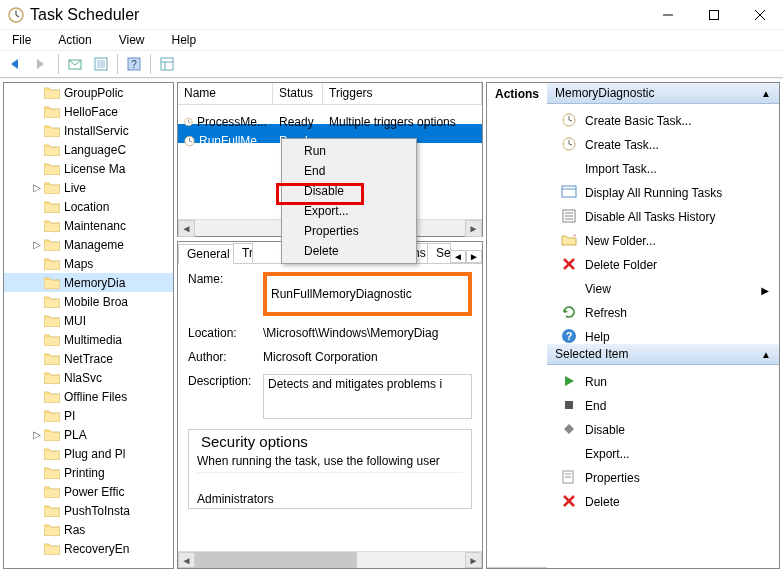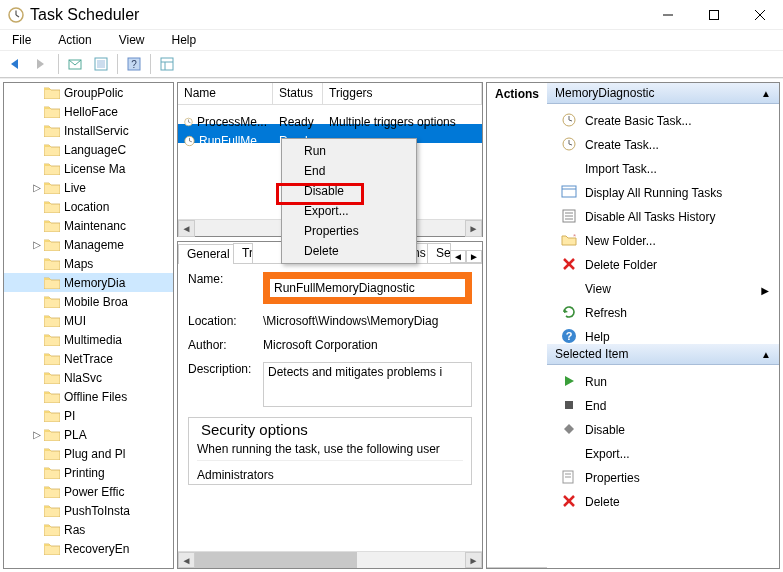--- a/index.html
+++ b/index.html
@@ -69,21 +69,21 @@
   .details { flex:1; border:1px solid #888; display:flex; flex-direction:column; overflow:hidden; }
   .tabs { display:flex; height:22px; border-bottom:1px solid #ccc; background:#fff; align-items:flex-end; }
   .tab { padding:2px 8px; border:1px solid #ccc; border-bottom:none; background:#fff; margin-right:-1px; font-size:12px; height:20px; white-space:nowrap; overflow:hidden; }
   .tab.active { background:#fff; position:relative; top:1px; }
   .tabsarrows { margin-left:auto; display:flex; }
   .tabsarrows div { width:16px; text-align:center; border:1px solid #ccc; font-size:10px; }
   .details-body { padding:8px 10px; flex:1; overflow:hidden; }
   .field { display:flex; margin-bottom:10px; align-items:flex-start; }
   .field label { width:75px; font-size:12px; }
   .field .val { flex:1; font-size:12px; overflow:hidden; white-space:nowrap; }
-  .field input { flex:1; border:7px solid #f97316; padding:2px 4px; font-size:12px; background:#fff; font-family:inherit; }
+  .field input { flex:1; border:4px solid #f97316; padding:11px 4px; font-size:12px; background:#fff; font-family:inherit; }
   .field textarea { flex:1; border:1px solid #ccc; padding:2px 4px; font-size:12px; background:#fff; height:45px; resize:none; font-family:inherit; }
   .fieldset { border:1px solid #ccc; padding:6px 8px 2px; margin-top:6px; }
   .fieldset .legend { font-size:15px; margin-top: -14px; background:#fff; display:inline-block; padding:0 4px; }
   .details-scroll { height:17px; border-top:1px solid #ddd; background:#f0f0f0; display:flex; }
   .details-scroll .arrow { width:17px; background:#e8e8e8; border:1px solid #ccc; display:flex; align-items:center; justify-content:center; font-size:10px; color:#555; }
   .details-scroll .track { flex:1; }
   .details-scroll .thumb { width:60%; height:100%; background:#c8c8c8; }
   
   .actions-title { background:#fff; border-bottom:1px solid #ccc; padding:4px 8px; font-weight:bold; font-size:12px; }
   .actions-scroll { flex:1; overflow-y:auto; }
@@ -450,21 +450,21 @@
           <label>Author:</label>
           <span class="val">Microsoft Corporation</span>
         </div>
         <div class="field">
           <label>Description:</label>
           <textarea readonly="" style="">Detects and mitigates problems i</textarea>
         </div>
         <div class="fieldset">
           <div class="legend">Security options</div>
           <div style="font-size:12px;padding:4px 0">When running the task, use the following user</div>
-          <div style="font-size:12px;border-top:1px solid #eee;padding-top:7px">Administrators</div>
+          <div style="font-size:12px;border-top:1px solid #eee;padding-top:19px">Administrators</div>
         </div>
       </div>
       <div class="details-scroll">
         <div class="arrow">◄</div>
         <div class="track">
             <div class="thumb"></div>
           </div>
         <div class="arrow">►</div>
       </div>
     </div>

